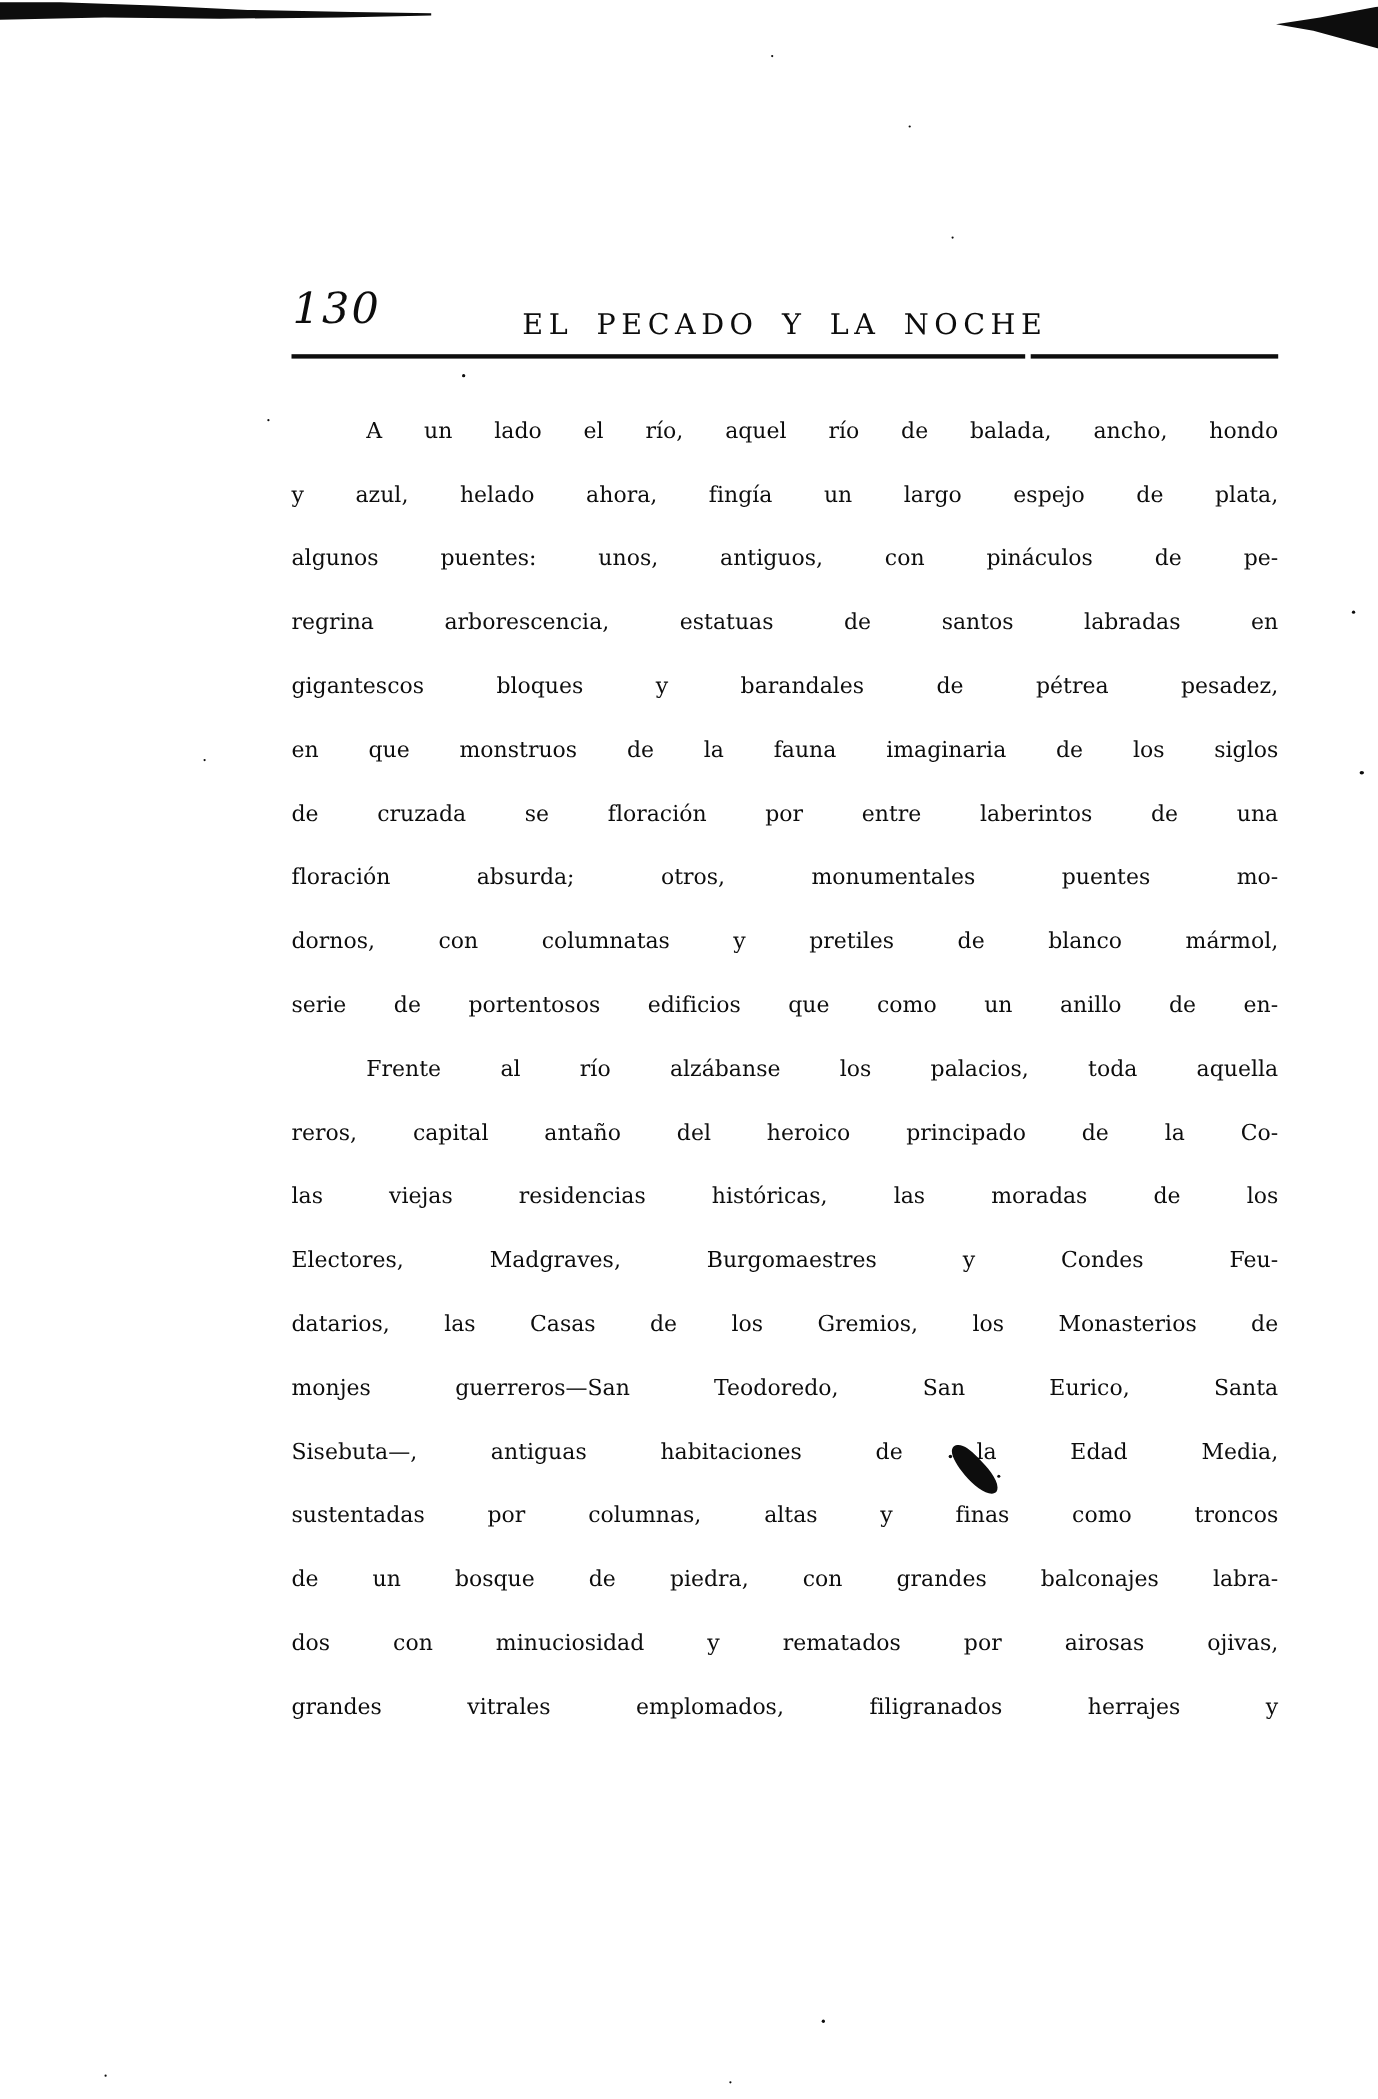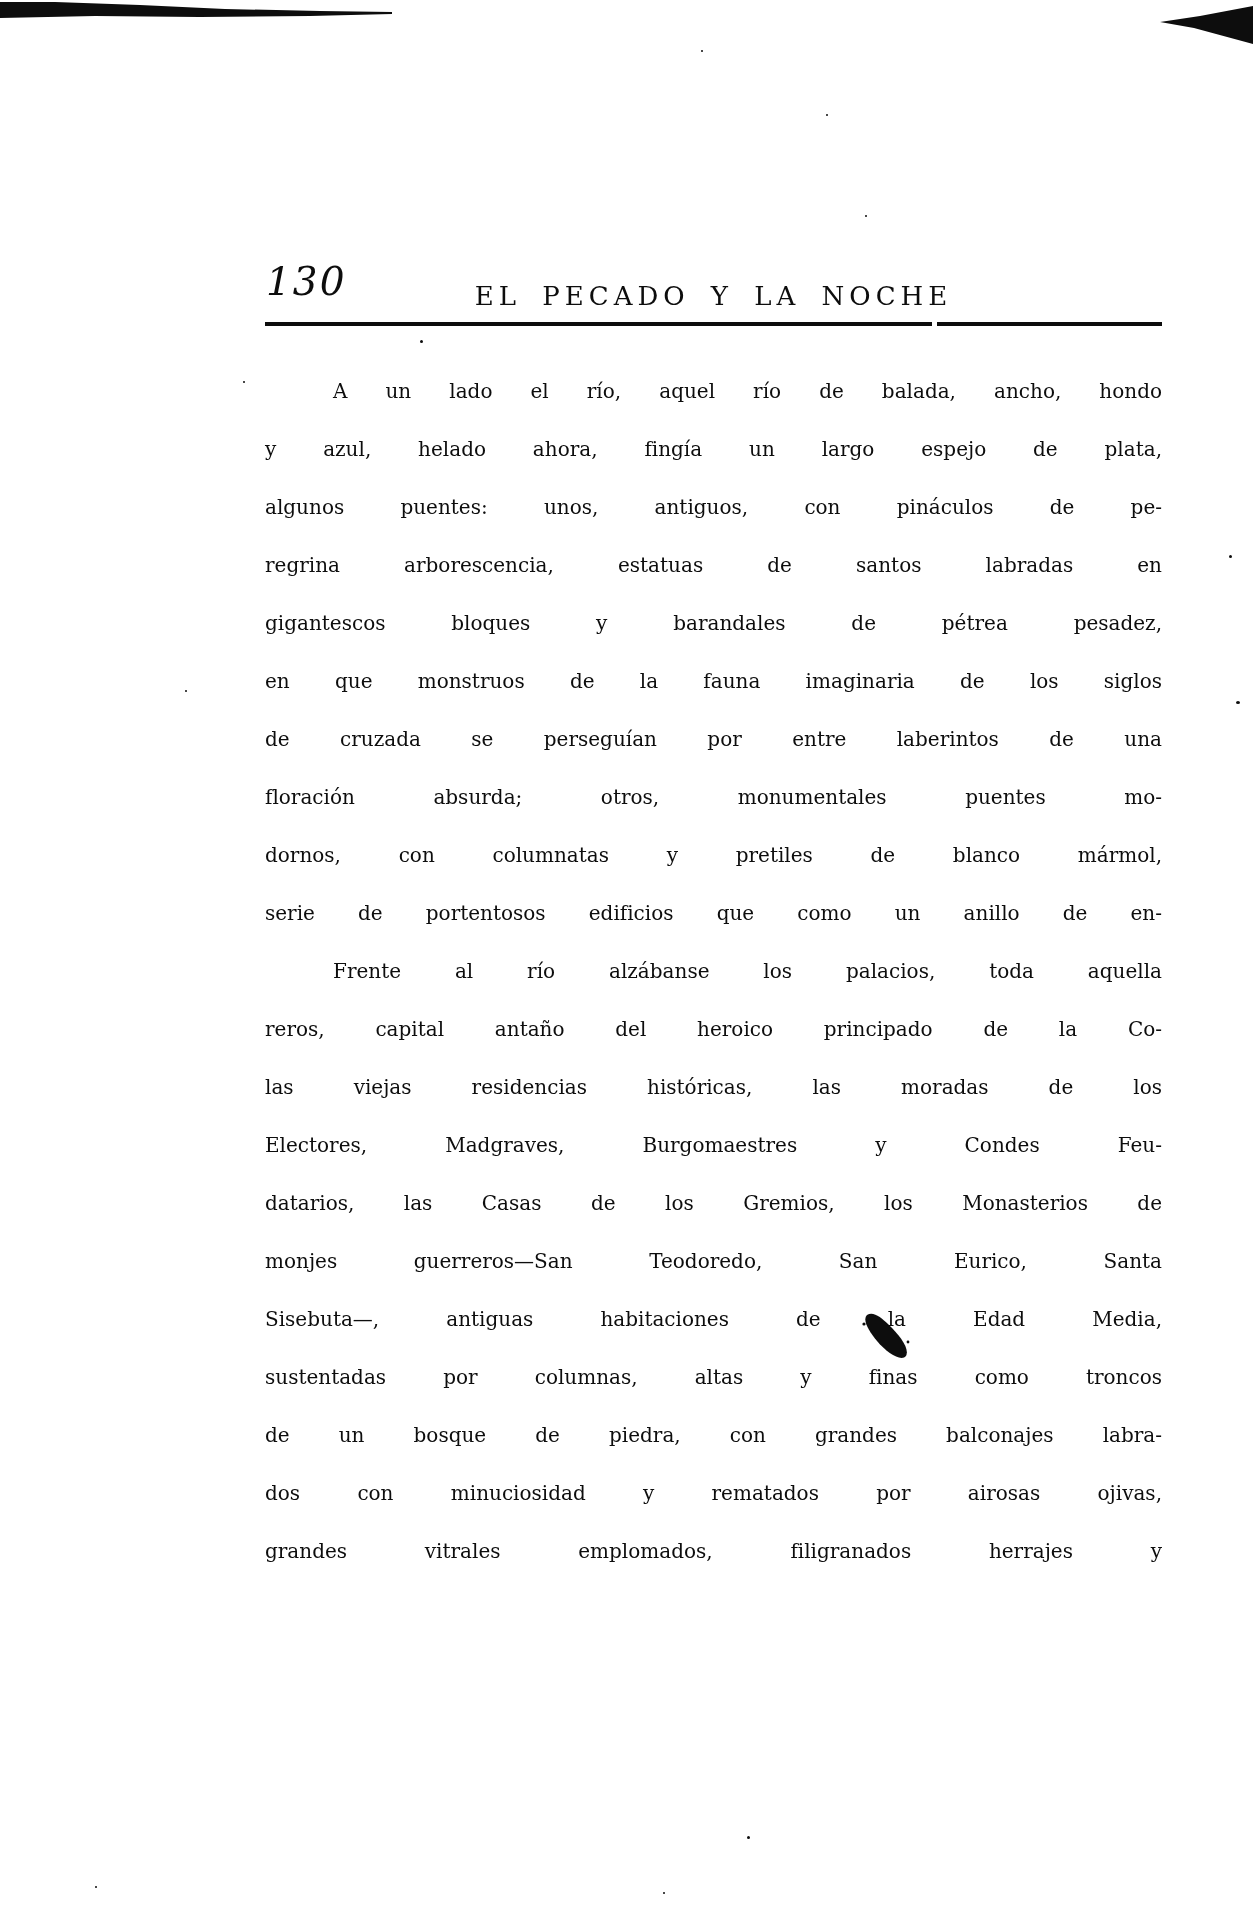--- a/index.html
+++ b/index.html
@@ -83,21 +83,21 @@
     <span class="rule-gap"></span>
   </div>
 
   <div class="body-text">
     <div class="text-line indent">A un lado el río, aquel río de balada, ancho, hondo</div>
     <div class="text-line">y azul, helado ahora, fingía un largo espejo de plata,</div>
     <div class="text-line">algunos puentes: unos, antiguos, con pináculos de pe-</div>
     <div class="text-line">regrina arborescencia, estatuas de santos labradas en</div>
     <div class="text-line">gigantescos bloques y barandales de pétrea pesadez,</div>
     <div class="text-line">en que monstruos de la fauna imaginaria de los siglos</div>
-    <div class="text-line">de cruzada se perseguían por entre laberintos de una</div>
+    <div class="text-line">de cruzada se floración por entre laberintos de una</div>
     <div class="text-line">floración absurda; otros, monumentales puentes mo-</div>
     <div class="text-line">dornos, con columnatas y pretiles de blanco mármol,</div>
     <div class="text-line">serie de portentosos edificios que como un anillo de en-</div>
     <div class="text-line indent">Frente al río alzábanse los palacios, toda aquella</div>
     <div class="text-line">reros, capital antaño del heroico principado de la Co-</div>
     <div class="text-line">las viejas residencias históricas, las moradas de los</div>
     <div class="text-line">Electores, Madgraves, Burgomaestres y Condes Feu-</div>
     <div class="text-line">datarios, las Casas de los Gremios, los Monasterios de</div>
     <div class="text-line">monjes guerreros—San Teodoredo, San Eurico, Santa</div>
     <div class="text-line">Sisebuta—, antiguas habitaciones de la Edad Media,</div>

